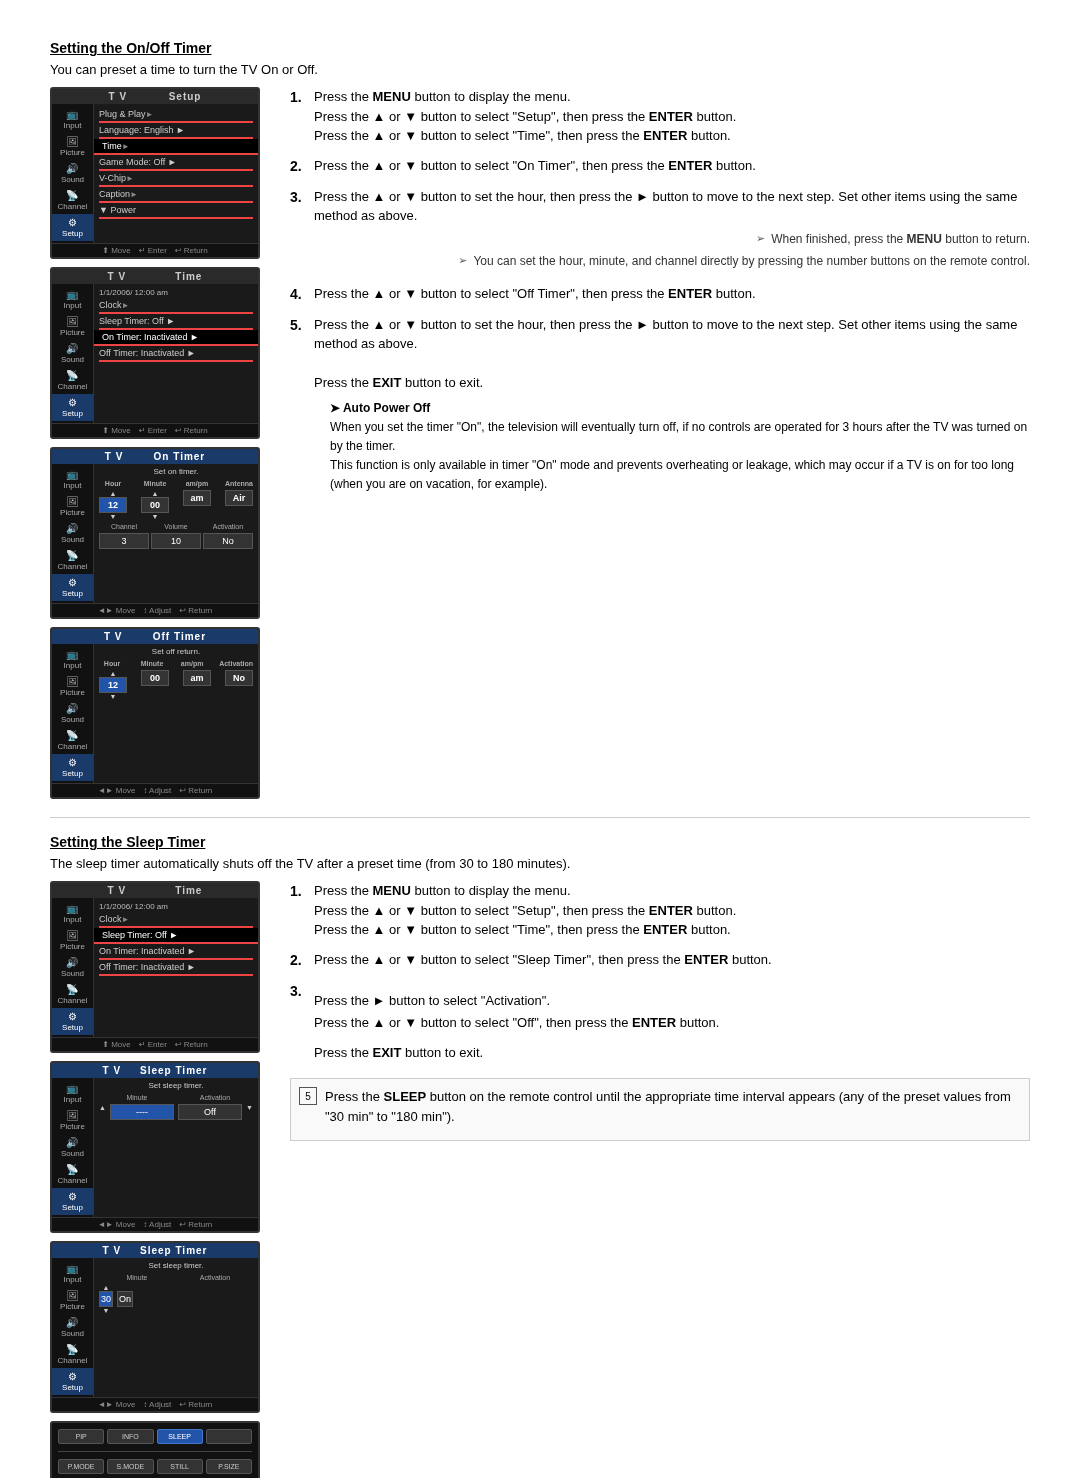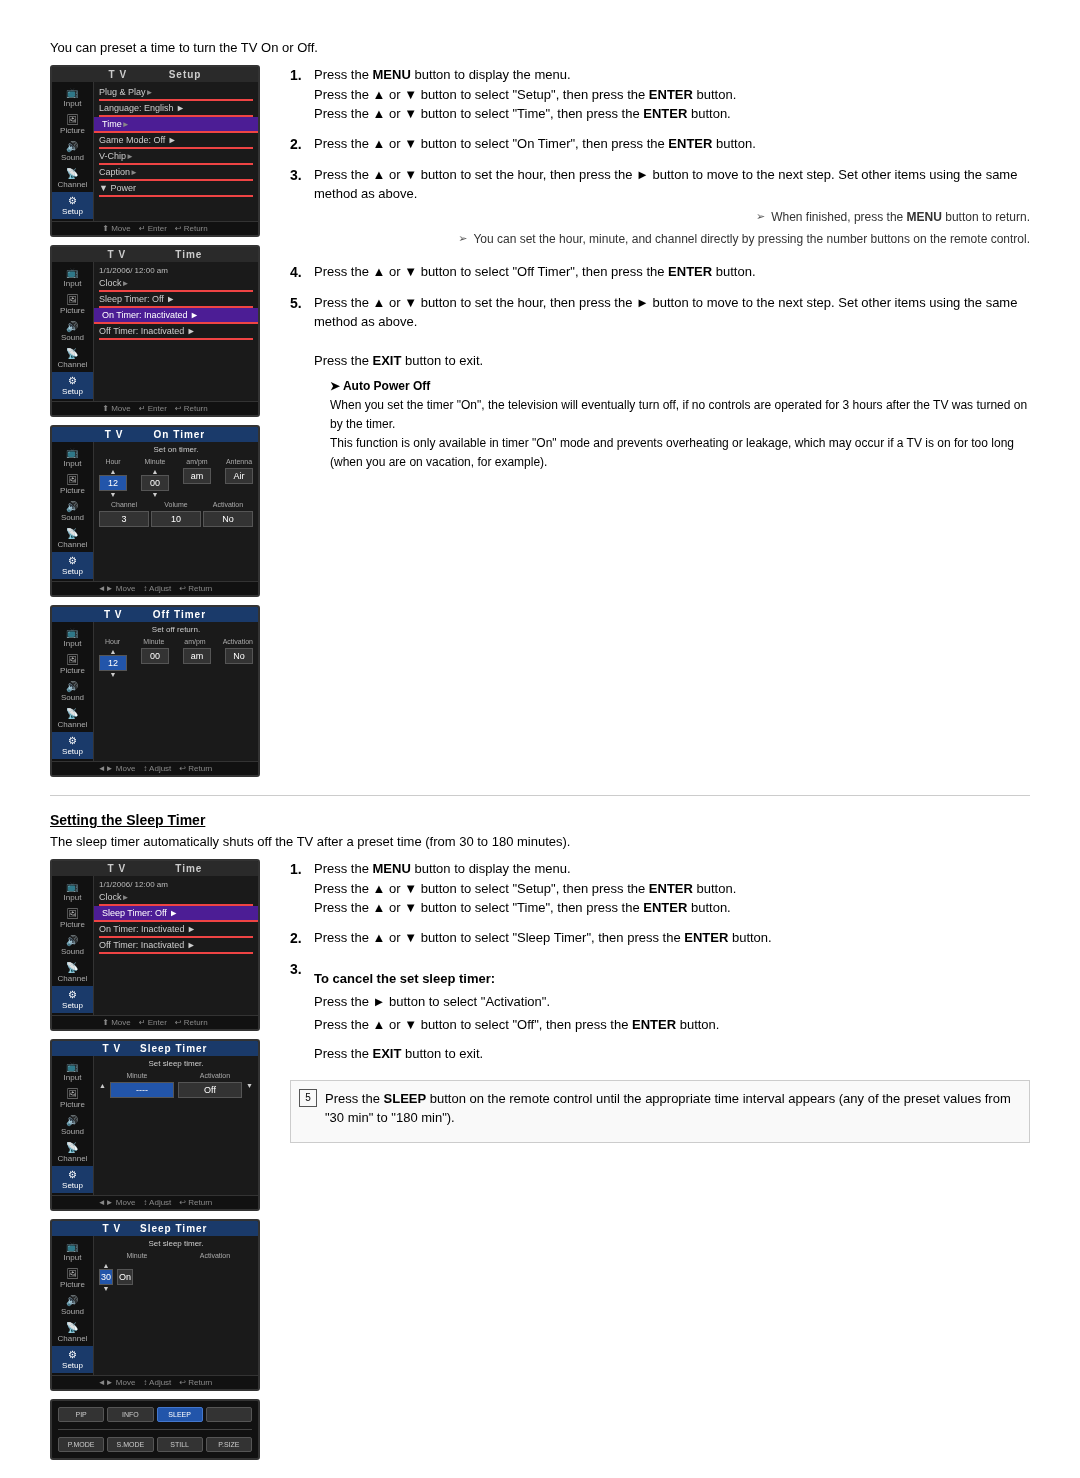--- a/index.html
+++ b/index.html
@@ -117,21 +117,21 @@
       display: flex;
       justify-content: flex-start;
       align-items: center;
       padding: 2px 0;
       font-size: 9px;
       color: #ccc;
       border-bottom: 2px solid #ef4444;
     }
 
     .tv-menu-row.selected {
-      background: #4c1d95;
+      background: #000000;
       color: #fff;
       padding: 2px 3px;
       margin: 0 -5px;
       padding-left: 8px;
       padding-right: 5px;
     }
 
     .tv-menu-row .arrow {
       color: #888;
       font-size: 8px;
@@ -159,20 +159,21 @@
       color: #ccc;
       text-align: center;
       margin-bottom: 4px;
     }
 
     .timer-grid {
       display: grid;
       grid-template-columns: repeat(4, 1fr);
       gap: 14px;
       margin-bottom: 3px;
+      font-weight: bold;
     }
 
     .timer-grid-3 {
       display: grid;
       grid-template-columns: repeat(3, 1fr);
       gap: 2px;
       margin-bottom: 3px;
     }
 
     .timer-label {
@@ -341,20 +342,21 @@
       gap: 2px;
       margin-bottom: 3px;
     }
   </style>
 </head>
 <body>
 
 <div>
 
   <div>
+    <div class="section-heading">Setting the On/Off Timer</div>
     <p class="section-intro">You can preset a time to turn the TV On or Off.</p>
 
     <div class="section-block">
 
       <div class="screens-col">
 
         <div class="tv-screen">
           <div class="tv-header">
             <span>T V &nbsp;&nbsp;&nbsp;&nbsp;&nbsp;&nbsp;&nbsp;&nbsp;&nbsp; Setup</span>
           </div>
@@ -865,21 +867,20 @@
             </div>
           </li>
           <li>
             <div>
               <span>Press the ▲ or ▼ button to select "Sleep Timer", then press the </span><strong>ENTER</strong><span> button.</span>
             </div>
           </li>
           <li>
             <div>
               <div style="margin-top: 10px;">
-                <p style="font-size:13px; font-weight:bold; margin-bottom:4px;">To cancel the set sleep timer:</p>
                 <p style="font-size:13px; margin-bottom:3px;">Press the ► button to select "Activation".</p>
                 <p style="font-size:13px;">Press the ▲ or ▼ button to select "Off", then press the <strong>ENTER</strong> button.</p>
               </div>
               <p style="font-size:13px; margin-top:10px;">Press the <strong>EXIT</strong> button to exit.</p>
             </div>
           </li>
         </ol>
 
         <div class="footer-note">
           <div class="icon-box">

